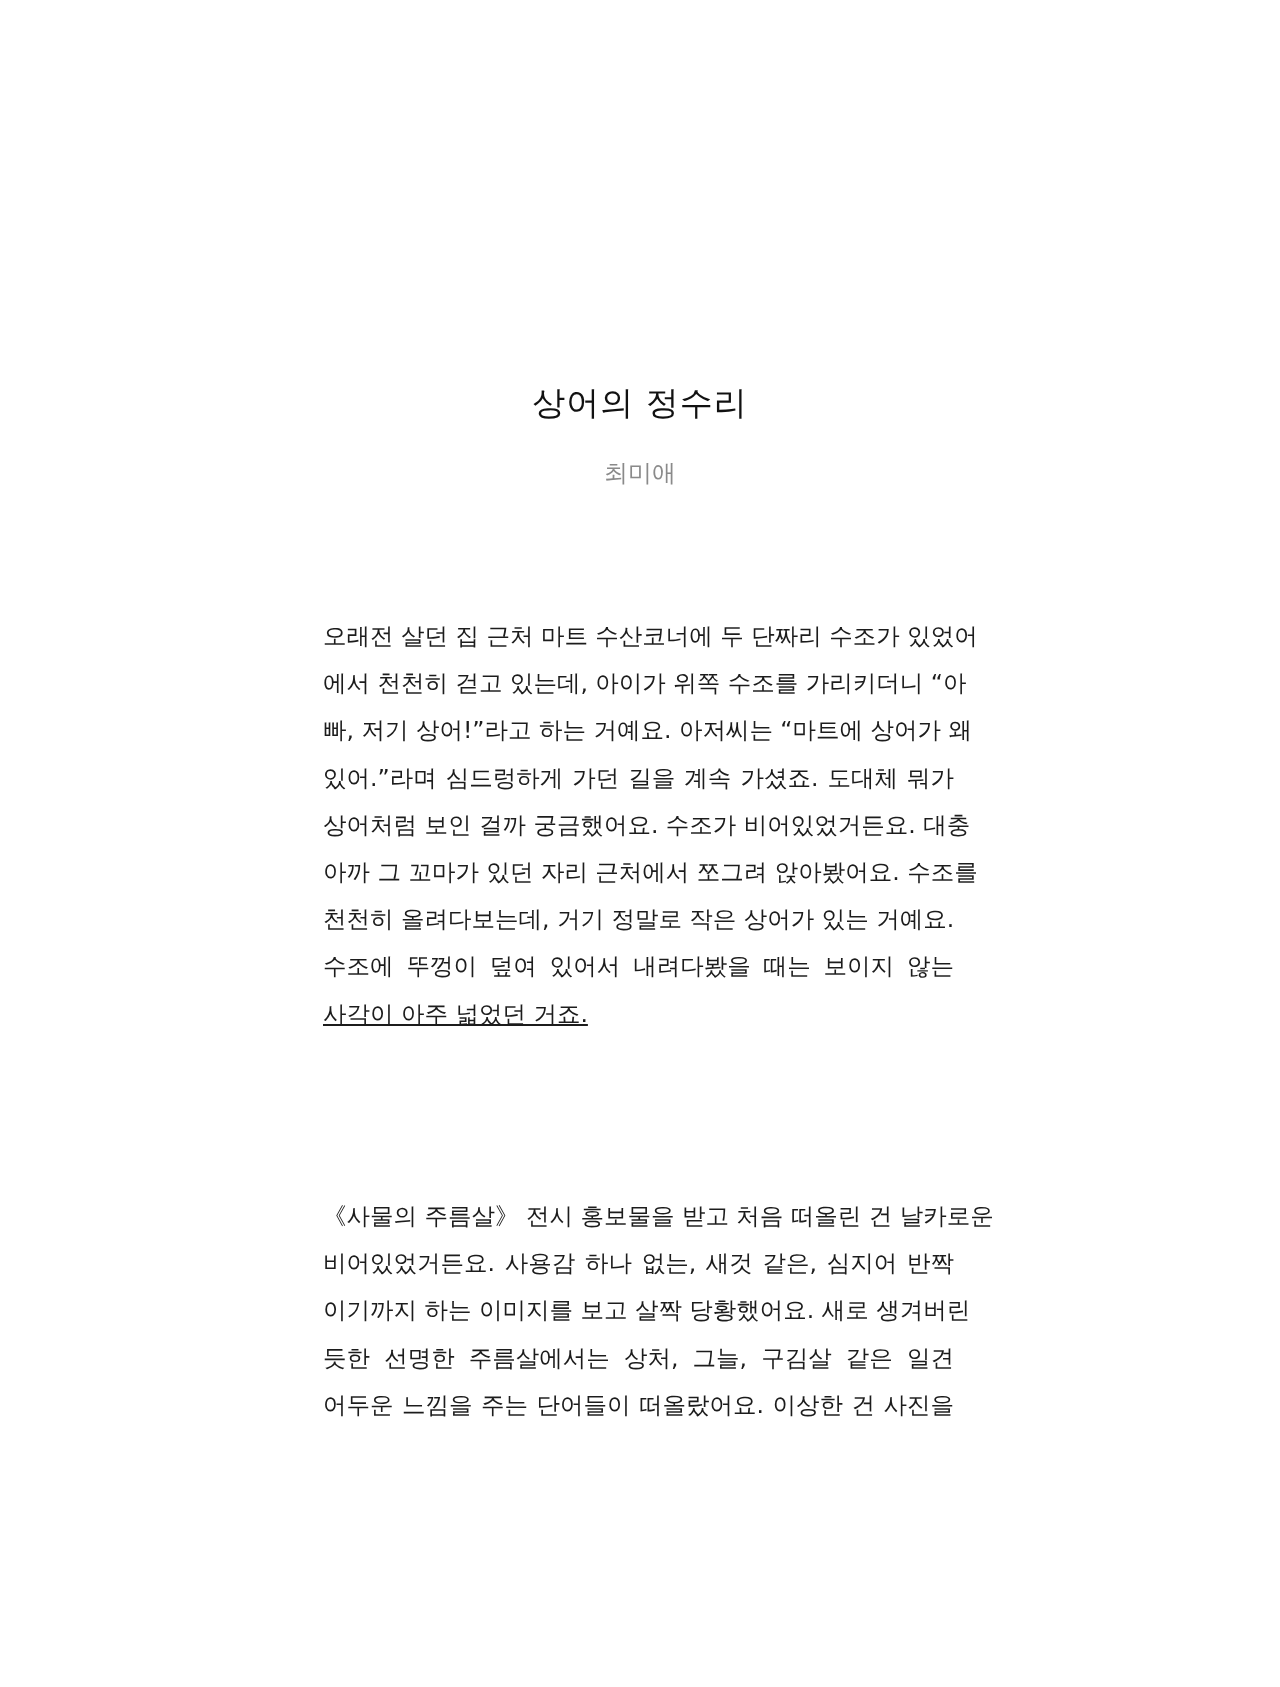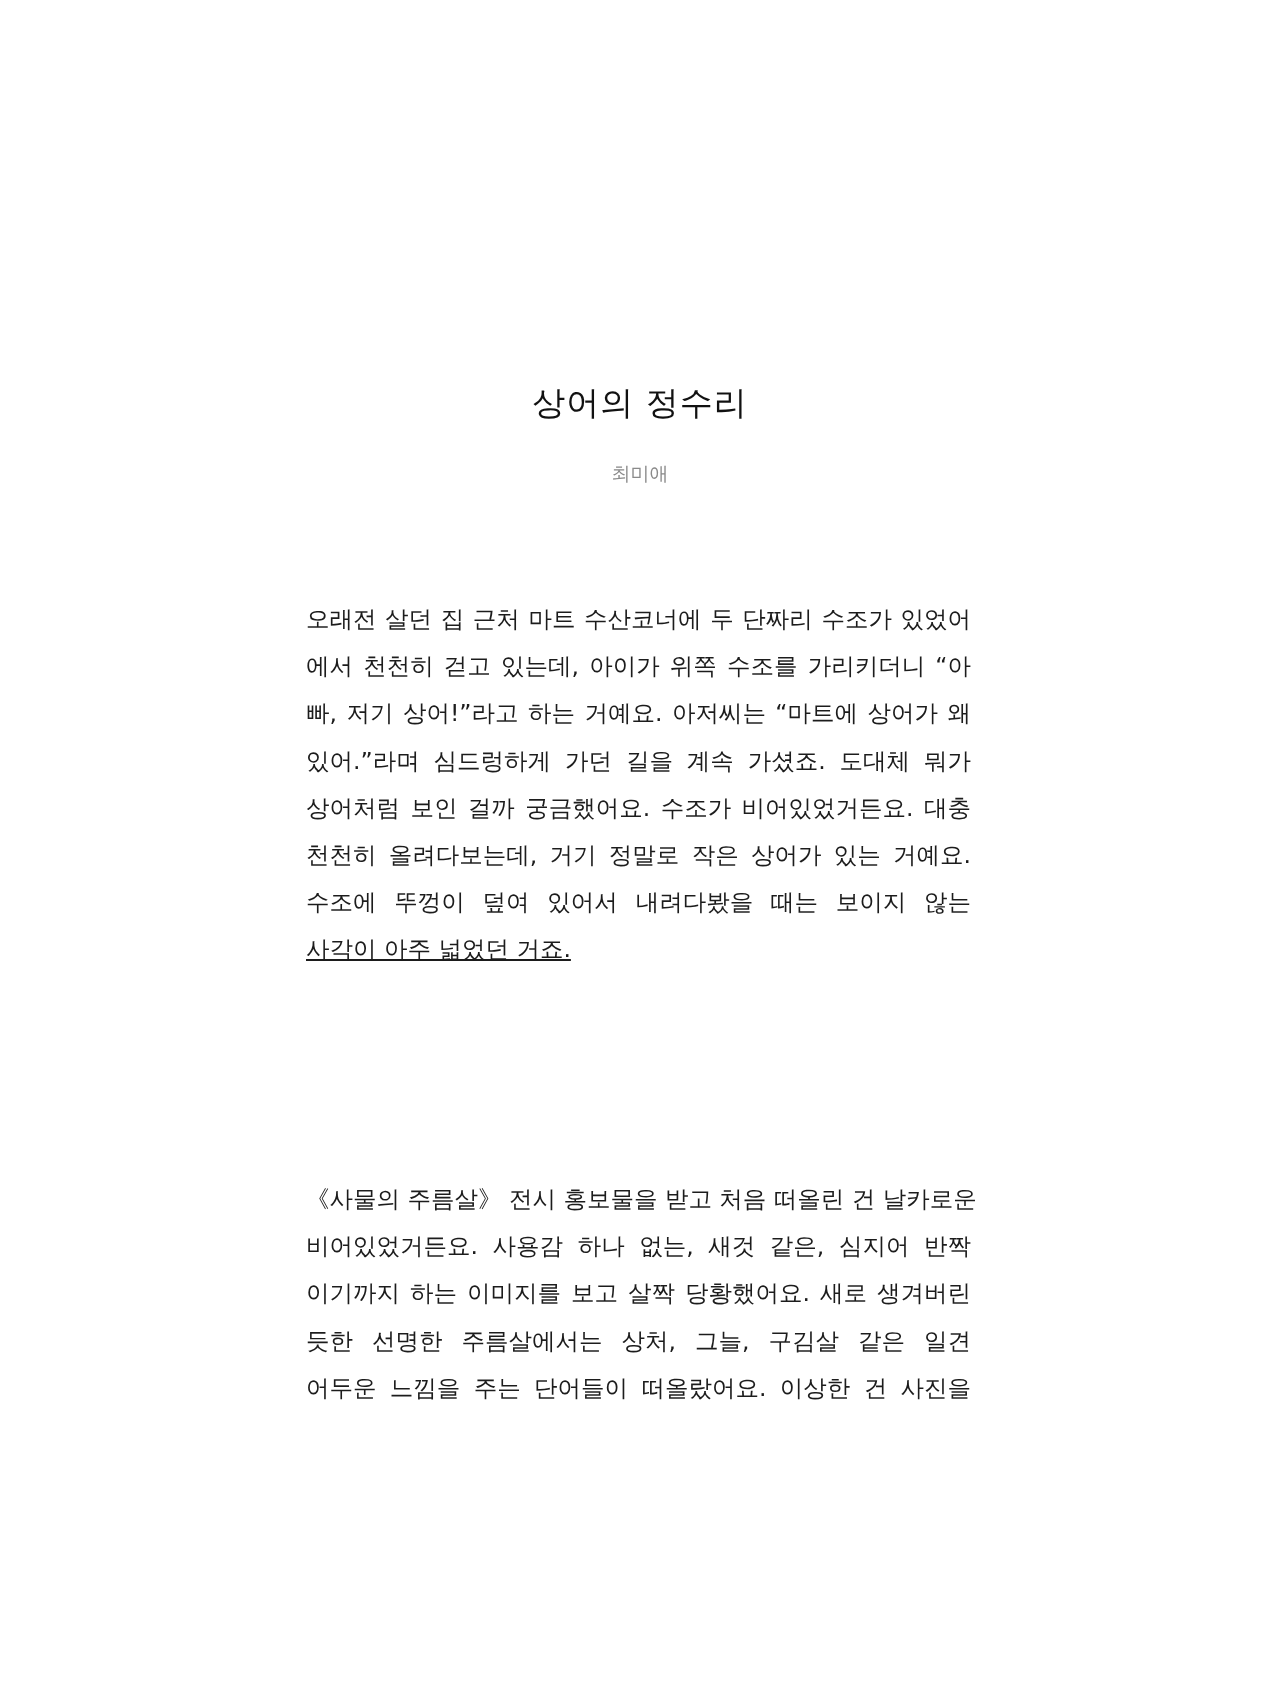--- a/index.html
+++ b/index.html
@@ -34,34 +34,34 @@
       letter-spacing: 1px;
       margin: 0;
       font-weight: normal;
     }
     .author {
       position: absolute;
       top: 458px;
       left: 0;
       width: 1280px;
       text-align: center;
-      font-size: 19px;
+      font-size: 24px;
       line-height: 30px;
       color: #8a8a8a;
     }
     .body-text {
       position: absolute;
       left: 306px;
       width: 665px;
     }
     .para {
       font-size: 23.5px;
       line-height: 47.2px;
       color: #1c1c1c;
-      margin: 0;
+      margin: 17px;
       word-break: keep-all;
     }
     .line {
       display: block;
       white-space: nowrap;
       text-align: justify;
       text-align-last: justify;
     }
     .line.last {
       text-align-last: left;
@@ -77,20 +77,21 @@
   <h1 class="title">상어의 정수리</h1>
   <div class="author">최미애</div>
 
   <div class="body-text p1">
     <p class="para">
       <span class="line">오래전 살던 집 근처 마트 수산코너에 두 단짜리 수조가 있었어</span>
       <span class="line">에서 천천히 걷고 있는데, 아이가 위쪽 수조를 가리키더니 “아</span>
       <span class="line">빠, 저기 상어!”라고 하는 거예요. 아저씨는 “마트에 상어가 왜</span>
       <span class="line">있어.”라며 심드렁하게 가던 길을 계속 가셨죠. 도대체 뭐가</span>
       <span class="line">상어처럼 보인 걸까 궁금했어요. 수조가 비어있었거든요. 대충</span>
+      <span class="line">아까 그 꼬마가 있던 자리 근처에서 쪼그려 앉아봤어요. 수조를</span>
       <span class="line">천천히 올려다보는데, 거기 정말로 작은 상어가 있는 거예요.</span>
       <span class="line">수조에 뚜껑이 덮여 있어서 내려다봤을 때는 보이지 않는</span>
       <span class="line last">사각이 아주 넓었던 거죠.</span>
     </p>
   </div>
 
   <div class="body-text p2">
     <p class="para">
       <span class="line">《사물의 주름살》 전시 홍보물을 받고 처음 떠올린 건 날카로운</span>
       <span class="line">비어있었거든요. 사용감 하나 없는, 새것 같은, 심지어 반짝</span>

